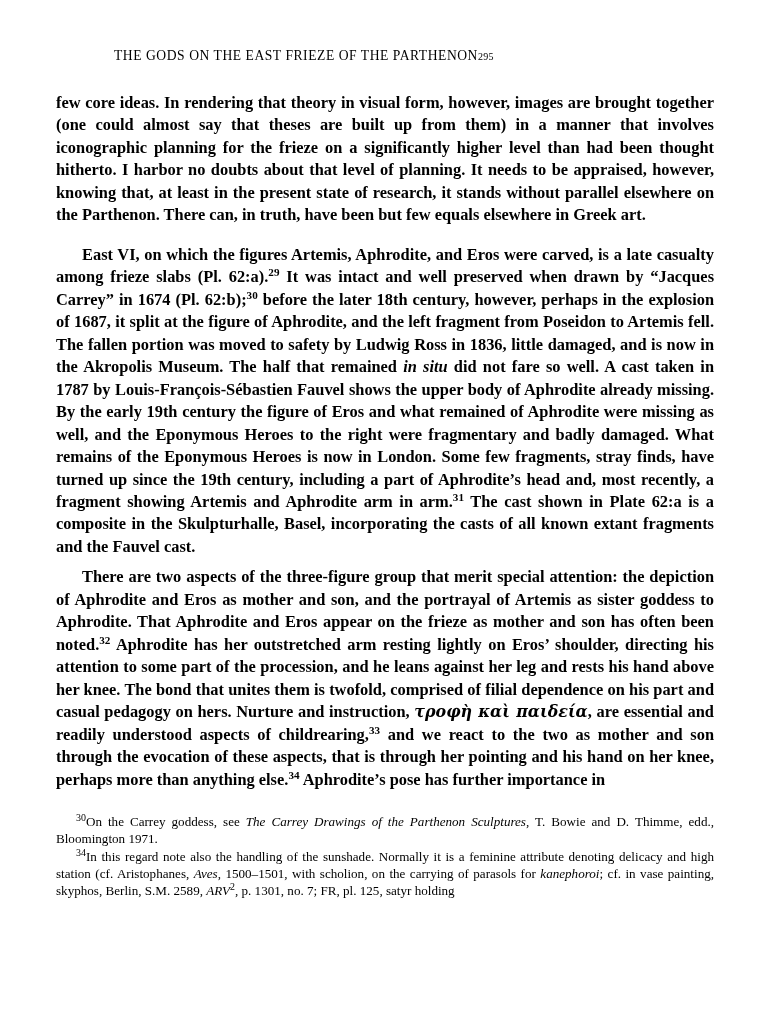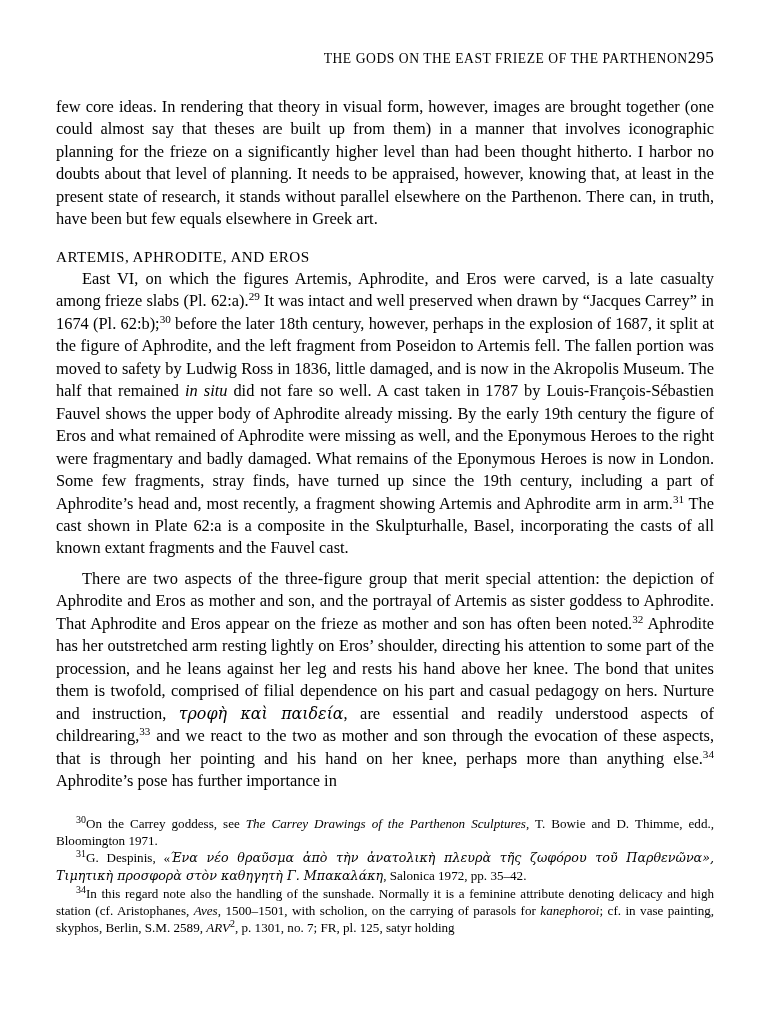--- a/index.html
+++ b/index.html
@@ -25,42 +25,43 @@
   }
   .content {
     position: absolute;
     left: 56px;
     top: 48px;
     width: 658px;
   }
   .runhead {
     display: flex;
     align-items: baseline;
-    justify-content: flex-end;
+    justify-content: flex-start;
     font-size: 14.2px;
     letter-spacing: 0.02em;
     margin-bottom: 28px;
   }
   .runhead-title {
     font-variant: small-caps;
     text-transform: uppercase;
     font-size: 13.6px;
     letter-spacing: 0.04em;
     margin-left: 58px;
   }
   .runhead-page {
-    font-size: 17px;
+    font-size: 10px;
   }
   p.body {
     font-size: 16.4px;
     line-height: 1.37;
     text-align: justify;
     margin: 0 0 0 0;
     text-indent: 0;
     hyphens: auto;
+    font-weight: bold;
   }
   p.body + p.body {
     margin-top: 8px;
   }
   p.indent {
     text-indent: 26px;
   }
   .gap {
     height: 17px;
   }
@@ -102,32 +103,30 @@
 
     <div class="runhead">
       <span class="runhead-title">THE GODS ON THE EAST FRIEZE OF THE PARTHENON</span>
       <span class="runhead-page">295</span>
     </div>
 
     <p class="body">few core ideas. In rendering that theory in visual form, however, images are brought together (one could almost say that theses are built up from them) in a manner that involves iconographic planning for the frieze on a significantly higher level than had been thought hitherto. I harbor no doubts about that level of planning. It needs to be appraised, however, knowing that, at least in the present state of research, it stands without parallel elsewhere on the Parthenon. There can, in truth, have been but few equals elsewhere in Greek art.</p>
 
     <div class="gap"></div>
 
-    <h2 class="section">Artemis, Aphrodite, and Eros</h2>
 
     <p class="body indent"><span>East VI, on which the figures Artemis, Aphrodite, and Eros were carved, is a late casualty among frieze slabs (Pl. 62:a).</span><sup>29</sup><span> It was intact and well preserved when drawn by “Jacques Carrey” in 1674 (Pl. 62:b);</span><sup>30</sup><span> before the later 18th century, however, perhaps in the explosion of 1687, it split at the figure of Aphrodite, and the left fragment from Poseidon to Artemis fell. The fallen portion was moved to safety by Ludwig Ross in 1836, little damaged, and is now in the Akropolis Museum. The half that remained </span><em>in situ</em><span> did not fare so well. A cast taken in 1787 by Louis-François-Sébastien Fauvel shows the upper body of Aphrodite already missing. By the early 19th century the figure of Eros and what remained of Aphrodite were missing as well, and the Eponymous Heroes to the right were fragmentary and badly damaged. What remains of the Eponymous Heroes is now in London. Some few fragments, stray finds, have turned up since the 19th century, including a part of Aphrodite’s head and, most recently, a fragment showing Artemis and Aphrodite arm in arm.</span><sup>31</sup><span> The cast shown in Plate 62:a is a composite in the Skulpturhalle, Basel, incorporating the casts of all known extant fragments and the Fauvel cast.</span></p>
 
     <p class="body indent"><span>There are two aspects of the three-figure group that merit special attention: the depiction of Aphrodite and Eros as mother and son, and the portrayal of Artemis as sister goddess to Aphrodite. That Aphrodite and Eros appear on the frieze as mother and son has often been noted.</span><sup>32</sup><span> Aphrodite has her outstretched arm resting lightly on Eros’ shoulder, directing his attention to some part of the procession, and he leans against her leg and rests his hand above her knee. The bond that unites them is twofold, comprised of filial dependence on his part and casual pedagogy on hers. Nurture and instruction, </span><em class="greek">τροφὴ καὶ παιδεία</em><span>, are essential and readily understood aspects of childrearing,</span><sup>33</sup><span> and we react to the two as mother and son through the evocation of these aspects, that is through her pointing and his hand on her knee, perhaps more than anything else.</span><sup>34</sup><span> Aphrodite’s pose has further importance in</span></p>
 
     <div class="notes">
 
 
       <p class="note"><sup>30</sup><span>On the Carrey goddess, see </span><em>The Carrey Drawings of the Parthenon Sculptures</em><span>, T. Bowie and D. Thimme, edd., Bloomington 1971.</span></p>
 
-      <p class="note"><sup>31</sup><span>G. Despinis, «</span><em class="greek">Ένα νέο θραῦσμα ἀπὸ τὴν ἀνατολικὴ πλευρὰ τῆς ζωφόρου τοῦ Παρθενῶνα</em><em class="greek">», Τιμητικὴ προσφορὰ στὸν καθηγητὴ Γ. Μπακαλάκη</em><span>, Salonica 1972, pp. 35–42.</span></p>
 
 
 
       <p class="note"><sup>34</sup><span>In this regard note also the handling of the sunshade. Normally it is a feminine attribute denoting delicacy and high station (cf. Aristophanes, </span><em>Aves</em><span>, 1500–1501, with scholion, on the carrying of parasols for </span><em>kanephoroi</em><span>; cf. in vase painting, skyphos, Berlin, S.M. 2589, </span><em>ARV</em><sup>2</sup><span>, p. 1301, no. 7; FR, pl. 125, satyr holding</span></p>
 
     </div>
 
   </div>
 </div>
 

